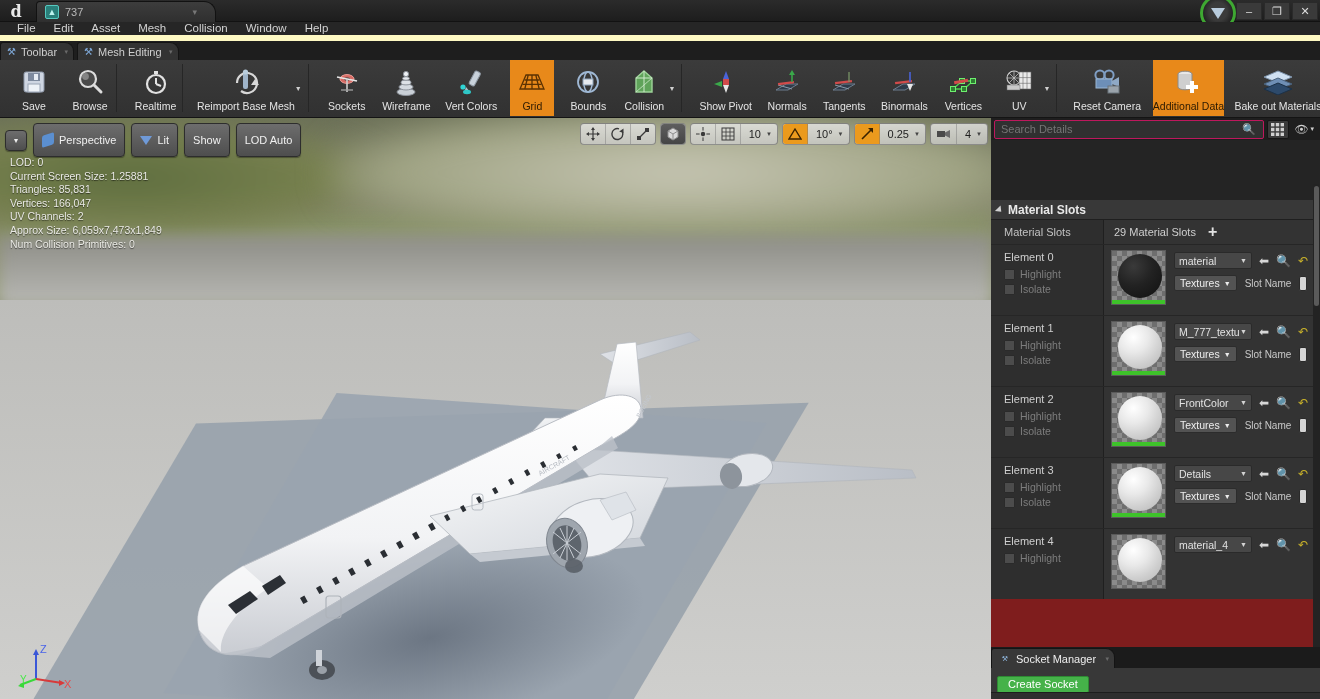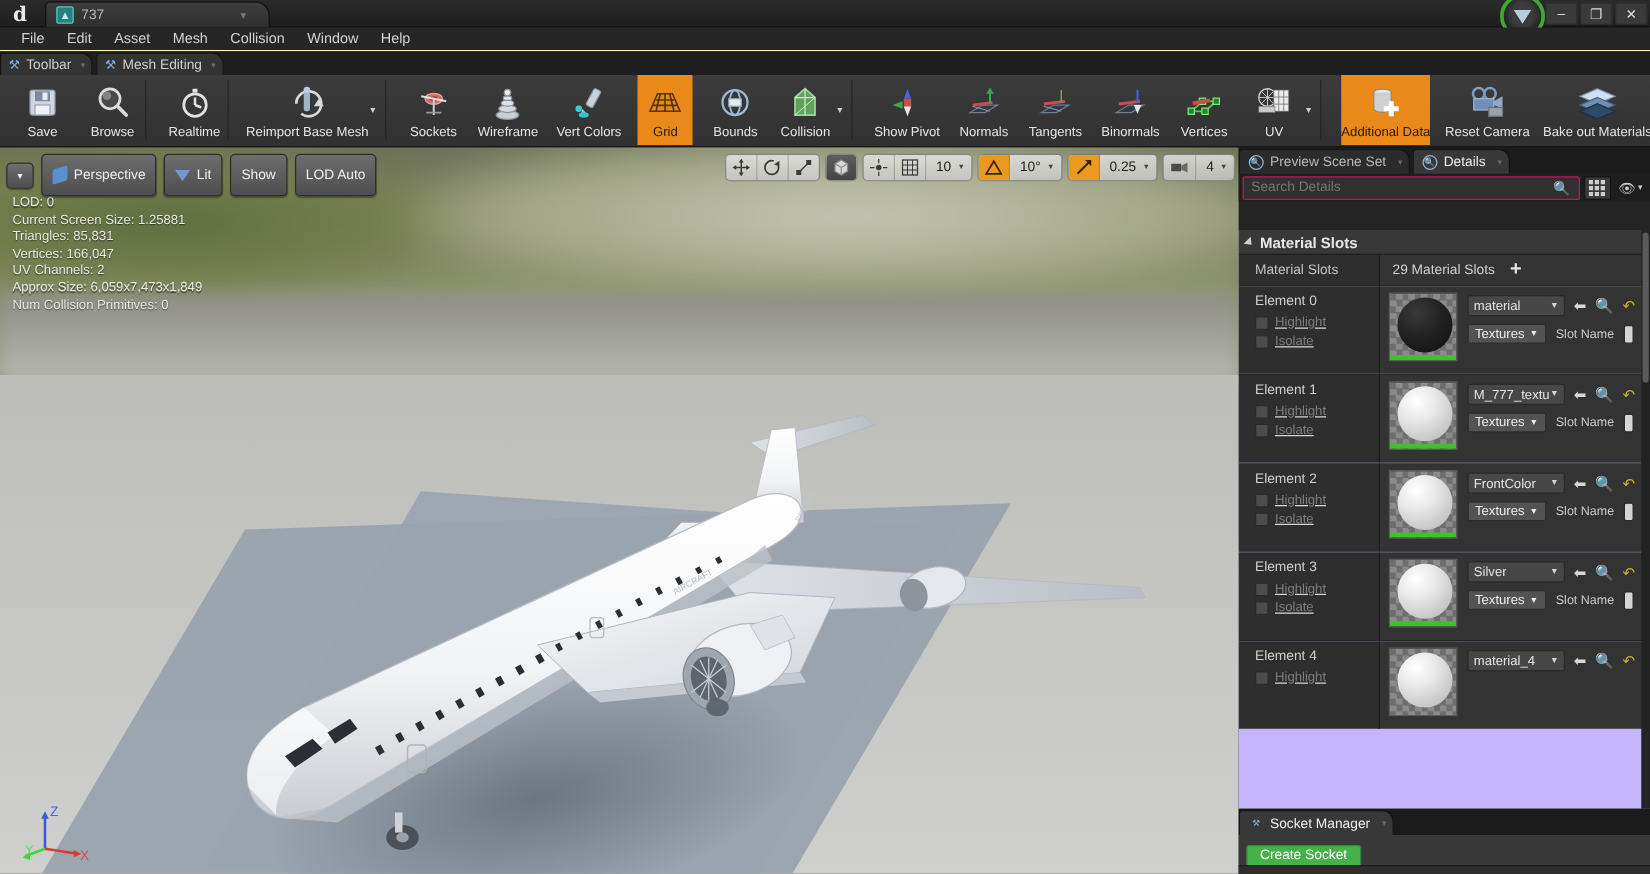--- a/index.html
+++ b/index.html
@@ -53,21 +53,21 @@
   }
   .ue-badge .gem {
     width: 0; height: 0; border-left: 7px solid transparent; border-right: 7px solid transparent;
     border-top: 11px solid #b9ccdd;
   }
 
   
   .menubar {
     position: absolute; left: 0; top: 22px; width: 1320px; height: 19px;
     background: #262626; display: flex; align-items: center; padding-left: 8px;
-    border-bottom: 1px solid #fef9c3;
+    border-bottom: 6px solid #fef9c3;
   }
   .menubar .mi { font-size: 11.5px; color: #d2d2d2; padding: 0 9px; line-height: 19px; }
 
   
   .tabstrip {
     position: absolute; left: 0; top: 41px; width: 1320px; height: 19px;
     background: #1e1e1e; display: flex; align-items: flex-end;
   }
   .ttab {
     height: 18px; background: #333; border: 1px solid #141414; border-bottom: none;
@@ -190,39 +190,39 @@
   .searchbar { display:flex; align-items:center; height: 22px; background:#1e1e1e; padding: 3px 3px; gap:3px; }
   .searchbox { flex:1; height:19px; background:#303030; border:1px solid #be185d; border-radius:2px;
                display:flex; align-items:center; padding: 0 6px; }
   .searchbox input { flex:1; background:transparent; border:none; outline:none; color:#cfcfcf; font-size:11px;
                      font-family:"Liberation Sans", sans-serif; }
   .searchbox .mag { color:#cfcfcf; font-size:11px; }
   .sq-btn { width:22px;height:19px;background:#3a3a3a;border:1px solid #151515;border-radius:2px;
             display:flex;align-items:center;justify-content:center;color:#cfcfcf;font-size:11px; }
   .eye-btn { display:flex;align-items:center;gap:2px;color:#cfcfcf;font-size:11px;padding:0 3px; }
 
-  .details-body { position:absolute; left:0; top:66px; width:329px; height:463px; background:#c4b5fd;
+  .details-body { position:absolute; left:0; top:82px; width:329px; height:463px; background:#7f1d1d;
                   overflow:hidden; }
   .cat-header { display:flex; align-items:center; height:20px; background:#383838;
                 border-bottom:1px solid #1f1f1f; padding-left:6px; }
   .cat-header .tri { width:0;height:0;border-left:5px solid #d0d0d0;border-top:4px solid transparent;
                      border-bottom:4px solid transparent; transform: rotate(45deg); margin-right:6px; }
   .cat-header .ct { font-size: 12px; font-weight: bold; color:#e8e8e8; }
 
   .slots-row { display:flex; height:24px; align-items:center; }
   .slots-row .l { width:113px; font-size:11px; color:#c2c2c2; padding-left:13px; background:#2e2e2e;
                   height:24px; display:flex; align-items:center; border-right:1px solid #1f1f1f;}
   .slots-row .r { flex:1; display:flex; align-items:center; gap:12px; padding-left:10px; background:#333; height:24px; }
   .slots-row .r .cnt { font-size:11px; color:#cfcfcf; }
   .plus { color:#e2e2e2; font-size:16px; line-height:12px; font-weight:bold; }
 
   .elem { display:flex; min-height:71px; border-top:1px solid #262626; }
   .elem .left { width:113px; background:#2e2e2e; padding:6px 0 0 13px; border-right:1px solid #1f1f1f; }
   .elem .left .en { font-size:11px; color:#cfcfcf; margin-bottom:5px; }
-  .chk { display:flex; align-items:center; gap:5px; margin-bottom:3px;text-decoration:underline; }
+  .chk { display:flex; align-items:center; gap:5px; margin-bottom:3px; }
   .chk .box { width:11px;height:11px;background:#4c4c4c;border:1px solid #2a2a2a;border-radius:1px; }
   .chk .ct { font-size:10.5px; color:#7d7d7d; }
   .elem .right { flex:1; background:#333; display:flex; padding:5px 0 0 7px; gap:8px; }
 
   .thumb { width:55px;height:55px;border:1px solid #5a5a5a; position:relative; overflow:hidden;
            background: repeating-conic-gradient(#8b8b8b 0 25%, #6e6e6e 0 50%) 0 0/10px 10px; }
   .thumb .ball { position:absolute; left:6px; top:3px; width:44px;height:44px;border-radius:50%;
                  background: radial-gradient(circle at 35% 28%, #ffffff 0%, #e9e9e9 35%, #cfcfcf 65%, #b4b4b4 100%); }
   .thumb.dark .ball { background: radial-gradient(circle at 35% 28%, #3a3a3a 0%, #222 45%, #101010 100%); }
   .thumb .greenbar { position:absolute; left:0; bottom:0; width:100%; height:4px; background:#3ec22a; }
@@ -523,43 +523,43 @@
           </g>
           <rect x="3" y="17" width="13" height="5" fill="#c9c9c9" stroke="#6a6a6a" stroke-width=".5"></rect>
         </svg>
       </span>
       <span class="lbl">UV</span>
     </div>
     <div class="tb-drop">▼</div>
 
     <div class="tb-sep"></div>
 
-    <div class="tbtn active">
-      <span class="glyph">
-        <svg width="28" height="28" viewBox="0 0 28 28">
-          <ellipse cx="11" cy="6" rx="7" ry="2.8" fill="#e8e8e8" stroke="#8a8a8a"></ellipse>
-          <path d="M4 6 L4 19 a7 2.8 0 0 0 14 0 L18 6" fill="#cfcfcf" stroke="#8a8a8a"></path>
-          <rect x="16" y="13" width="4" height="12" fill="#fff"></rect>
-          <rect x="12" y="17" width="12" height="4" fill="#fff"></rect>
-        </svg>
-      </span>
-      <span class="lbl">Additional Data</span>
-    </div>
-
     <div class="tbtn">
       <span class="glyph">
         <svg width="32" height="28" viewBox="0 0 32 28">
           <circle cx="9" cy="7" r="4.6" fill="none" stroke="#7f9ec4" stroke-width="2"></circle>
           <circle cx="18" cy="7" r="4.6" fill="none" stroke="#7f9ec4" stroke-width="2"></circle>
           <rect x="5" y="11" width="16" height="9" fill="#6d8fb8" stroke="#9ab6d4"></rect>
           <polygon points="21,13 28,9 28,19 21,16" fill="#8fa9c6"></polygon>
           <rect x="17" y="18" width="11" height="7" fill="#9aa3ab" stroke="#6b747c"></rect>
         </svg>
       </span>
       <span class="lbl">Reset Camera</span>
+    </div>
+
+    <div class="tbtn active">
+      <span class="glyph">
+        <svg width="28" height="28" viewBox="0 0 28 28">
+          <ellipse cx="11" cy="6" rx="7" ry="2.8" fill="#e8e8e8" stroke="#8a8a8a"></ellipse>
+          <path d="M4 6 L4 19 a7 2.8 0 0 0 14 0 L18 6" fill="#cfcfcf" stroke="#8a8a8a"></path>
+          <rect x="16" y="13" width="4" height="12" fill="#fff"></rect>
+          <rect x="12" y="17" width="12" height="4" fill="#fff"></rect>
+        </svg>
+      </span>
+      <span class="lbl">Additional Data</span>
     </div>
 
     <div class="tbtn">
       <span class="glyph">
         <svg width="32" height="26" viewBox="0 0 32 26">
           <polygon points="16,2 30,8 16,14 2,8" fill="#cfe0f2" stroke="#7d93ab"></polygon>
           <polygon points="16,9 30,15 16,21 2,15" fill="#6f8fb5" stroke="#49617c"></polygon>
           <polygon points="16,14 30,20 16,26 2,20" fill="#2d4a6b" stroke="#1c3148"></polygon>
         </svg>
       </span>
@@ -819,32 +819,20 @@
       <polygon points="47,40 41,37 41,43" fill="#d83a3a"></polygon>
       <polygon points="0,43 6,39 6,45" fill="#3ad83a"></polygon>
       <text x="22" y="10" fill="#4a63e8" font-size="11" font-family="Liberation Sans, sans-serif">Z</text>
       <text x="46" y="45" fill="#e84a4a" font-size="11" font-family="Liberation Sans, sans-serif">X</text>
       <text x="2" y="40" fill="#4ae84a" font-size="10" font-family="Liberation Sans, sans-serif">Y</text>
     </svg>
   </div>
 
   <div class="rightcol">
 
-    <div class="paneltabs">
-      <div class="ptab">
-        <span class="ico">🔍</span>
-        <span>Preview Scene Set</span>
-        <span class="pcaret">▾</span>
-      </div>
-      <div class="ptab sel">
-        <span class="ico">🔍</span>
-        <span>Details</span>
-        <span class="pcaret">▾</span>
-      </div>
-    </div>
 
     <div class="searchbar">
       <div class="searchbox">
         <input type="text" placeholder="Search Details" style="">
         <span class="mag">🔍</span>
       </div>
       <div class="sq-btn">
         <svg width="13" height="13" viewBox="0 0 13 13">
             <g fill="#cfcfcf">
           <rect x="0" y="0" width="3.4" height="3.4"></rect>
@@ -1010,21 +998,21 @@
           </div>
         </div>
         <div class="right">
           <div class="thumb">
             <span class="ball"></span>
             <span class="greenbar"></span>
           </div>
           <div class="mcol">
             <div class="mat-row">
               <div class="mat-sel">
-                <span class="mt">Silver</span>
+                <span class="mt">Details</span>
                 <span class="mc">▼</span>
               </div>
               <span class="iconbtn">⬅</span>
               <span class="iconbtn">🔍</span>
               <span class="iconbtn yel">↶</span>
             </div>
             <div class="tex-row">
               <div class="tex-btn">
                 <span>Textures</span>
                 <span class="mc">▼</span>

